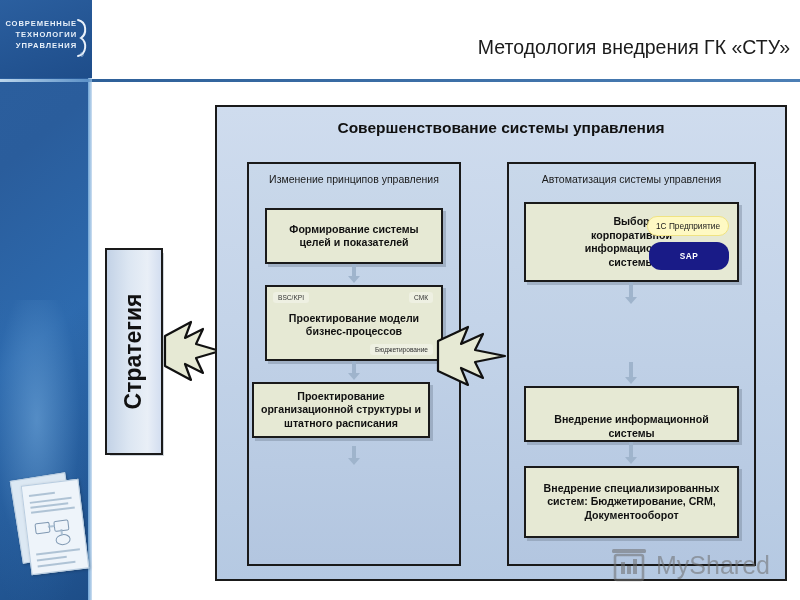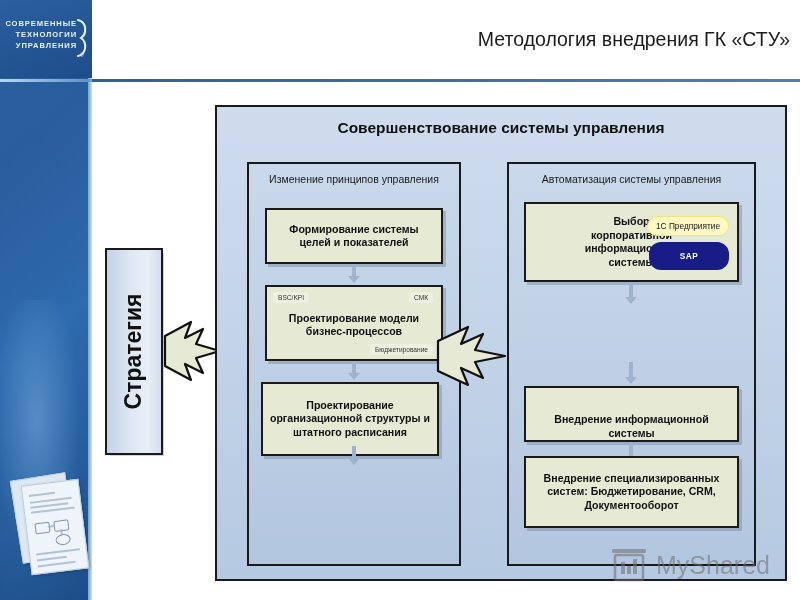--- a/index.html
+++ b/index.html
@@ -79,21 +79,21 @@
   .header-rule2 {
     position: absolute;
     left: 92px; top: 79px;
     width: 708px; height: 3px;
     background: linear-gradient(to right, #2e6099, #4c7fb5);
   }
 
   
   .page-title {
     position: absolute;
-    left: 410px; top: 28px;
+    left: 410px; top: 36px;
     width: 380px;
     text-align: right;
     color: #1b1b1b;
     font-size: 19.5px;
     font-weight: normal;
     font-family: "Liberation Sans", sans-serif;
     white-space: nowrap;
   }
 
   
@@ -353,21 +353,21 @@
 
       <div class="pbox" style="left:16px; top:121px; width:178px; height:76px;">
         <div class="ptext" style="margin-top:4px;">Проектирование модели бизнес-процессов</div>
         <div class="chip" style="left:6px; top:5px;">BSC/KPI</div>
         <div class="chip" style="right:8px; top:5px;">СМК</div>
         <div class="chip" style="right:8px; bottom:4px;">Бюджетирование</div>
       </div>
       <div class="conn" style="left:103px; top:197px; height:13px;"></div>
       <div class="conn-arrow" style="left:99px; top:209px;"></div>
 
-      <div class="pbox" style="left:12px; top:218px; width:178px; height:74px;">
+      <div class="pbox" style="left:3px; top:218px; width:178px; height:56px;">
         <div class="ptext">Проектирование организационной структуры и штатного расписания</div>
       </div>
       <div class="conn" style="left:103px; top:282px; height:13px;"></div>
       <div class="conn-arrow" style="left:99px; top:294px;"></div>
 
     </div>
 
     <div class="column col-right">
       <div class="col-title">Автоматизация системы управления</div>
 
@@ -381,21 +381,21 @@
 
       <div class="conn" style="left:120px; top:198px; height:16px;"></div>
       <div class="conn-arrow" style="left:116px; top:213px;"></div>
 
       <div class="pbox" style="left:15px; top:222px; width:215px; height:56px;align-items:flex-end;">
         <div class="ptext">Внедрение информационной системы</div>
       </div>
       <div class="conn" style="left:120px; top:278px; height:16px;"></div>
       <div class="conn-arrow" style="left:116px; top:293px;"></div>
 
-      <div class="pbox wide" style="left:15px; top:292px; width:215px; height:72px;align-items:center;">
+      <div class="pbox wide" style="left:15px; top:302px; width:215px; height:72px;align-items:center;">
         <div class="ptext">Внедрение специализированных систем: Бюджетирование, CRM, Документооборот</div>
       </div>
     </div>
 
     <svg class="big-arrow" style="left:219px; top:218px; width:72px; height:62px;" viewBox="0 0 72 62">
       <path d="M2 16 L32 2 L25 19 L47 9 L39 25 L69 31 L39 37 L47 53 L25 43 L32 60 L2 46 Z" fill="#e6e9d4" stroke="#111" stroke-width="2.2" stroke-linejoin="round"></path>
     </svg>
 
   </div>
 

